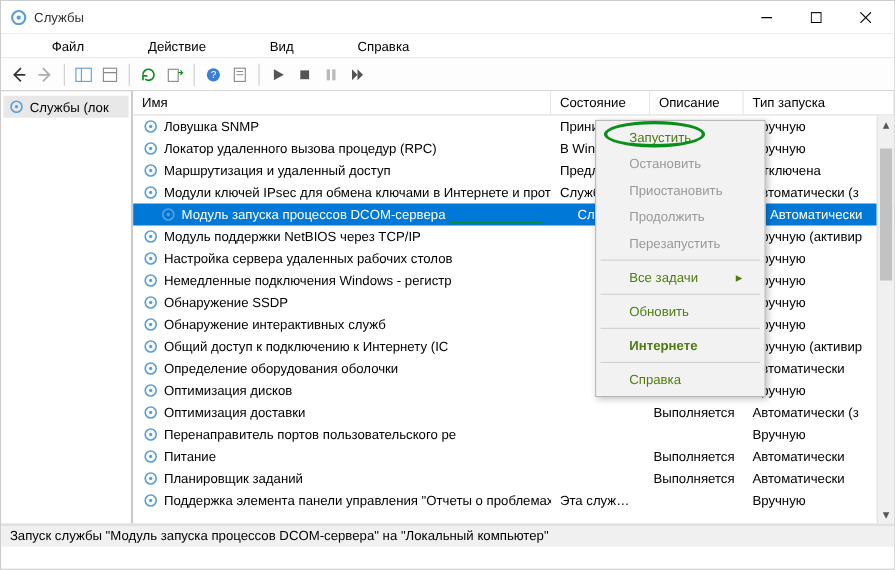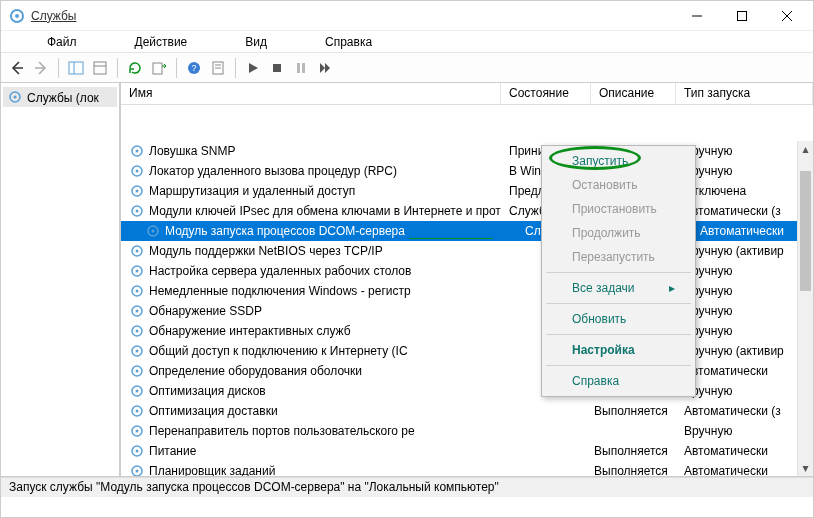--- a/index.html
+++ b/index.html
@@ -16,52 +16,52 @@
   }
   .titlebar {
     height: 30px;
     display: flex;
     align-items: center;
     padding: 0 4px 0 8px;
     background: #fff;
     border-bottom: 1px solid #eee;
   }
   .title-icon { width: 16px; height: 16px; margin-right: 6px; }
-  .title-text { flex: 1; color: #333; font-size: 12px; text-decoration: underline; }
+  .title-text { flex: 1; color: #333; font-size: 12px; }
   .win-btn { width: 45px; height: 29px; display:flex; align-items:center; justify-content:center; color:#222;}
   .win-btn svg { width: 10px; height: 10px; }
   .menubar { height: 22px; display:flex; align-items:center; padding: 0 6px; border-bottom:1px solid #e5e5e5;}
   .menubar span { margin-right: 18px; color:#000;margin-left:40px; }
   .toolbar { height: 30px; display:flex; align-items:center; padding: 0 4px; border-bottom:1px solid #ccc; background:#fdfdfd;}
   .tb-btn { width:22px; height:22px; display:flex; align-items:center; justify-content:center; margin:0 1px; border:1px solid transparent;}
   .tb-btn svg{ width:16px; height:16px;}
   .tb-sep { width:1px; height:20px; background:#ccc; margin:0 5px;}
   .content { display:flex; height: 394px; border-bottom:1px solid #ccc;}
   .left-pane { width:120px; border-right:2px solid #ccc; padding:4px 2px; overflow:hidden; white-space:nowrap;}
   .tree-item { display:flex; align-items:flex-end; padding:2px 4px; background:#e8e8e8;}
-  .right-pane { flex:1; display:flex; flex-direction:column; position:relative;gap:36px;}
+  .right-pane { flex:1; display:flex; flex-direction:column; position:relative;}
   .columns { display:flex; height:22px; border-bottom:1px solid #ddd; background:#fff;}
   .col { padding:3px 8px; border-right:1px solid #e5e5e5; color:#000; overflow:hidden; white-space:nowrap; text-overflow:clip;}
   .c-name { width:380px;}
   .c-desc { width:85px;}
   .c-stat { width:90px;}
   .c-start { flex:1;}
   .rows { flex:1; overflow-y:auto; overflow-x:hidden; position:relative;}
   .row { display:flex; height:20px; align-items:center; }
   .row.sel { background:#0078d7; color:#fff;}
   .row.sel .cell{ color:#fff;padding-left:24px;}
   .cell { padding:0 8px; overflow:hidden; white-space:nowrap; text-overflow:ellipsis; color:#000;}
   .svc-icon { width:16px; height:16px; margin-right:4px; flex-shrink:0; display:inline-flex; align-items:center; justify-content:center;}
   .svc-name { display:flex; align-items:center; width:380px;}
   .tabs { border-top:1px solid #ccc; height:22px; display:flex; align-items:flex-end; padding-left:8px; background:#fff;}
   .tab { padding:2px 12px; border:1px solid #aaa; border-bottom:none; margin-right:-1px; background:#f4f4f4; border-radius:3px 3px 0 0; font-size:11px;}
   .tab.active{ background:#fff;}
   .statusbar { height:20px; padding:2px 8px; background:#f0f0f0; border-top:1px solid #ddd; color:#000;}
   .ctx-menu { position:absolute; left:420px; top:4px; width:155px; background:#f2f2f2; border:1px solid #b8b8b8; box-shadow:2px 2px 6px rgba(0,0,0,0.25); padding:3px 2px; z-index:10;}
-  .ctx-item { padding:5px 18px 5px 28px; color:#0f766e; display:flex; justify-content:space-between; align-items:center;}
+  .ctx-item { padding:5px 18px 5px 28px; color:#4d7c0f; display:flex; justify-content:space-between; align-items:center;}
   .ctx-item.disabled{ color:#999;}
   .ctx-item.bold{ font-weight:bold;}
   .ctx-sep{ height:1px; background:#d0d0d0; margin:3px 2px;}
   .scrollbar-track { position:absolute; right:0; top:0; bottom:0; width:16px; background:#f0f0f0; border-left:1px solid #e0e0e0;}
   .scrollbar-thumb{ position:absolute; left:2px; right:2px; top:30px; height:120px; background:#c2c2c2;}
   .sb-arrow{ position:absolute; left:0; right:0; height:16px; display:flex; align-items:center; justify-content:center; color:#555;}
   .ellipse{ position:absolute; border:3px solid #0a8f1a; border-radius:50%; width:92px; height:24px; pointer-events:none; z-index:20;}
 </style>
 </head>
 <body>
@@ -465,21 +465,21 @@
         <div class="ctx-item disabled">Продолжить</div>
         <div class="ctx-item disabled">Перезапустить</div>
         <div class="ctx-sep"></div>
         <div class="ctx-item">
             <span>Все задачи</span>
             <span>▸</span>
           </div>
         <div class="ctx-sep"></div>
         <div class="ctx-item">Обновить</div>
         <div class="ctx-sep"></div>
-        <div class="ctx-item bold">Настройка</div>
+        <div class="ctx-item bold">Интернете</div>
         <div class="ctx-sep"></div>
         <div class="ctx-item">Справка</div>
       </div>
         <div class="ellipse" style="left:428px; top:5px;"></div>
       </div>
   </div>
 </div>
 
 <div class="statusbar">
   <span>Запуск службы "Модуль запуска процессов DCOM-сервера" на "Локальный компьютер"</span>

